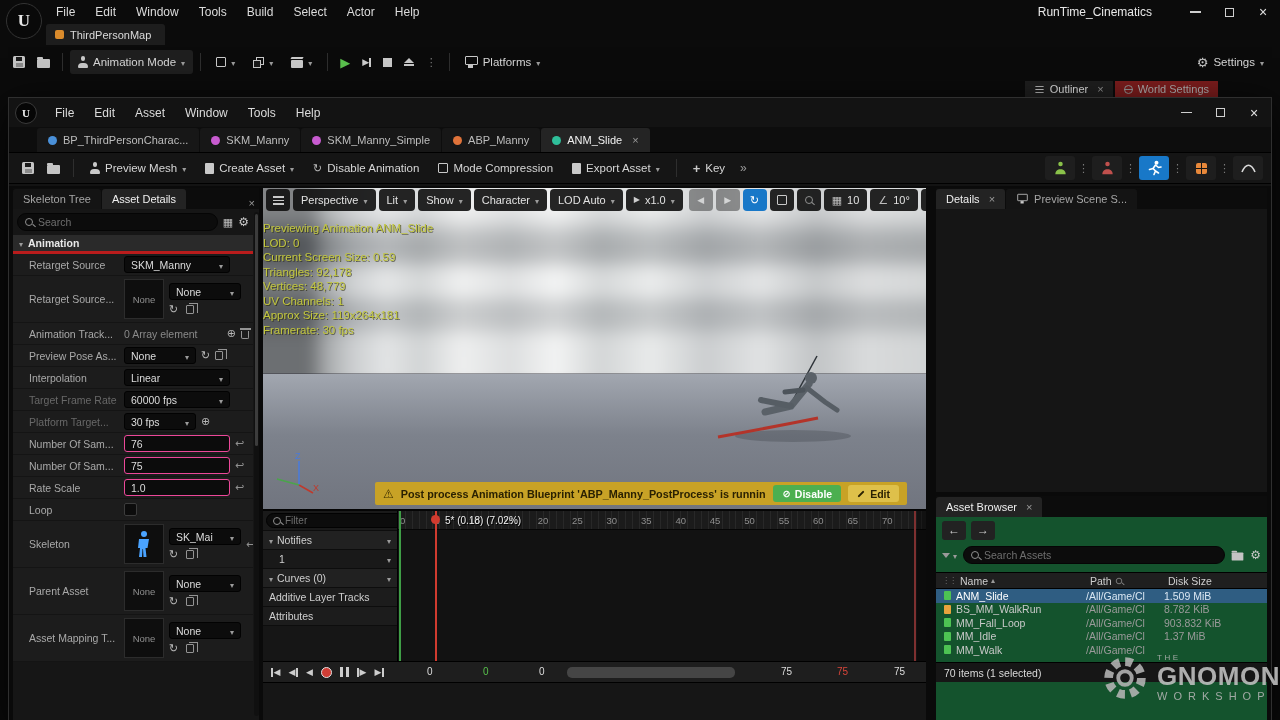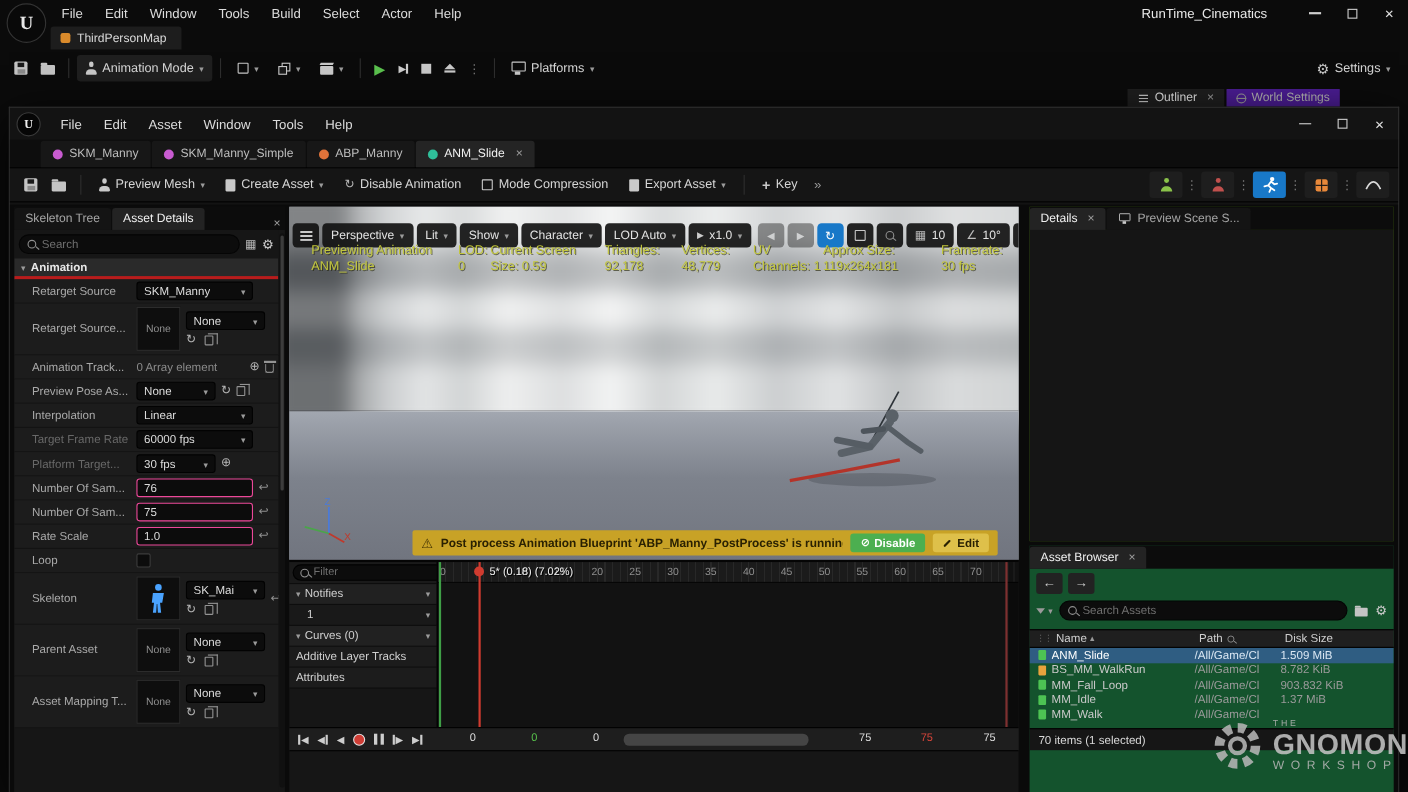--- a/index.html
+++ b/index.html
@@ -66,21 +66,21 @@
 .wb-close{font-size:14px;color:#e0e0e0;line-height:1}
 
 #main-logo{position:absolute;left:6px;top:3px;width:36px;height:36px;border-radius:50%;background:#090909;border:1px solid #333;display:flex;align-items:center;justify-content:center;font-size:17px;font-weight:700;color:#e8e8e8;z-index:5;font-family:"Liberation Serif",serif}
 #main-menubar{position:absolute;left:46px;top:0;right:0;height:24px}
 #session-label{margin-left:auto;font-size:12px;color:#e8e8e8}
 #level-tab-row{position:absolute;left:46px;top:24px;height:21px}
 #level-tab{gap:6px;background:#1d1d1d;height:21px;padding:0 14px 0 9px;border-radius:3px 3px 0 0;font-size:11px;color:#dadada}
 .lvl-ico{width:9px;height:9px;border-radius:2px;background:#d98a2b;flex:none}
 #main-toolbar{position:absolute;left:8px;top:45px;right:8px;height:34px;gap:2px}
 #sub-row{position:absolute;left:0;top:81px;right:0;height:16px;justify-content:flex-end;padding-right:62px;gap:2px;overflow:hidden}
-.dock-tab{gap:5px;height:20px;padding:0 9px;background:#4c1d95;color:#b5b5b5;font-size:11px;border-radius:3px 3px 0 0}
+.dock-tab{gap:5px;height:20px;padding:0 9px;background:#7f1d1d;color:#b5b5b5;font-size:11px;border-radius:3px 3px 0 0}
 .dock-tab.active{background:#1f1f1f;color:#e5e5e5}
 
 #anim-window{left:8px;top:97px;width:1264px;height:623px;background:#131313;border:1px solid #2f2f2f;border-bottom:none;box-shadow:0 10px 40px rgba(0,0,0,.85);z-index:10}
 #aw-titlebar{height:29px;padding-left:6px}
 .aw-logo{width:22px;height:22px;border-radius:50%;background:#060606;border:1px solid #3a3a3a;display:flex;align-items:center;justify-content:center;font-weight:700;font-size:11px;color:#eee;margin-right:8px;font-family:"Liberation Serif",serif;flex:none}
 #aw-tabs{height:25px;background:#0d0d0d;padding-left:28px;align-items:flex-end;gap:1px}
 .atab{gap:6px;height:24px;padding:0 11px;background:#171717;color:#bdbdbd;font-size:11px;border-radius:3px 3px 0 0;white-space:nowrap}
 .atab.active{background:#242424;color:#f0f0f0}
 .tdot{width:9px;height:9px;border-radius:50%;flex:none}
 .tc-bp{background:#4a90d9}.tc-sk{background:#c85bd0}.tc-abp{background:#e0733a}.tc-anm{background:#2fbf9a}
@@ -116,26 +116,26 @@
 .chk{width:13px;height:13px;border:1px solid #3c3c3c;background:#0c0c0c;border-radius:2px;flex:none}
 .thumb{width:40px;height:40px;background:#0e0e0e;border:1px solid #2c2c2c;display:flex;align-items:center;justify-content:center;font-size:9.5px;color:#8f8f8f;flex:none}
 .pcol{display:flex;flex-direction:column;gap:4px}
 .icr{display:flex;gap:8px;align-items:center}
 
 #center{left:254px;top:2px;width:663px;bottom:0}
 #vp{position:absolute;left:0;top:0;width:663px;height:321px;overflow:hidden;background:#9aa0a8}
 .vp-sky{position:absolute;left:-12px;right:-12px;top:-12px;height:210px;filter:blur(7px);background:linear-gradient(90deg,#585b5e 0px,#585b5e 58px,#9b9ea0 75px,#c3c6c8 100px,#dfe1e2 135px,#cbcecf 170px,#eceded 210px,#d8dadb 260px,#f1f2f2 305px,#cdd0d1 350px,#e6e8e8 400px,#c4c7c9 455px,#dddfe0 510px,#b9bcbe 565px,#d4d6d7 615px,#c9cccd 690px)}
 .vp-sky::after{content:"";position:absolute;inset:0;background:linear-gradient(to bottom,rgba(255,255,255,.25) 0 18%,rgba(70,75,80,.28) 30% 38%,rgba(255,255,255,.18) 46% 55%,rgba(90,95,100,.22) 62% 70%,rgba(255,255,255,.12) 78% 100%)}
 .vp-floor{position:absolute;left:0;right:0;top:186px;bottom:0;background:linear-gradient(to bottom,#a2a7b0,#7d828c 45%,#71757f);box-shadow:0 -1px 0 rgba(50,50,60,.45)}
-.vp-tb{position:absolute;left:3px;top:15px;right:3px;gap:3px}
+.vp-tb{position:absolute;left:3px;top:1px;right:3px;gap:3px}
 .vbtn{background:rgba(18,18,18,.92);height:22px;border-radius:4px;display:flex;align-items:center;gap:5px;padding:0 8px;font-size:11px;color:#e2e2e2;flex:none;white-space:nowrap}
 .vico{width:24px;padding:0;justify-content:center}
 .vbtn.dim2{opacity:.45}
 .vbtn.blue{background:#1878c8}
-.vp-stats{position:absolute;left:20px;top:34px;display:flex;flex-direction:row;gap:1px;z-index:3}
+.vp-stats{position:absolute;left:0;top:34px;display:flex;flex-direction:column;gap:1px;z-index:3}
 .stat-line{color:#c2c63c;font-size:11.5px;line-height:13.5px;text-shadow:1px 1px 0 rgba(30,30,0,.6)}
 .vp-warn{position:absolute;left:112px;bottom:4px;width:532px;height:23px;background:#c8a226;border-radius:2px;display:flex;align-items:center;gap:7px;padding:0 8px;z-index:4}
 .i-warn{font-size:12px;color:#3a2d00;line-height:1;flex:none}
 .warn-t{color:#2a2102;font-weight:700;font-size:10.8px;flex:1;white-space:nowrap;overflow:hidden}
 .wbtn-g{background:#4caf50;height:17px;border-radius:3px;padding:0 9px;color:#fff;font-weight:700;font-size:10.5px;gap:4px;display:flex;align-items:center;flex:none}
 .wsym{font-size:10px;line-height:1}
 .wbtn-y{background:#dec04a;height:17px;border-radius:3px;padding:0 9px;color:#2a2102;font-weight:700;font-size:10.5px;gap:5px;display:flex;align-items:center;flex:none}
 .pencil{width:8px;height:2px;background:#2a2102;transform:rotate(-45deg);border-radius:1px}
 
 #tl{position:absolute;left:0;top:321px;right:0;bottom:0;background:#161616;border-top:2px solid #050505}
@@ -323,20 +323,24 @@
             <span class="wb-max"></span>
           </span>
         <span class="wctl">
             <span class="wb-close">×</span>
           </span>
       </div>
     </div>
 
     <div id="aw-tabs" class="row">
       <div class="atab row">
+        <span class="tdot tc-bp"></span>
+        <span>BP_ThirdPersonCharac...</span>
+      </div>
+      <div class="atab row">
         <span class="tdot tc-sk"></span>
         <span>SKM_Manny</span>
       </div>
       <div class="atab row">
         <span class="tdot tc-sk"></span>
         <span>SKM_Manny_Simple</span>
       </div>
       <div class="atab row">
         <span class="tdot tc-abp"></span>
         <span>ABP_Manny</span>

